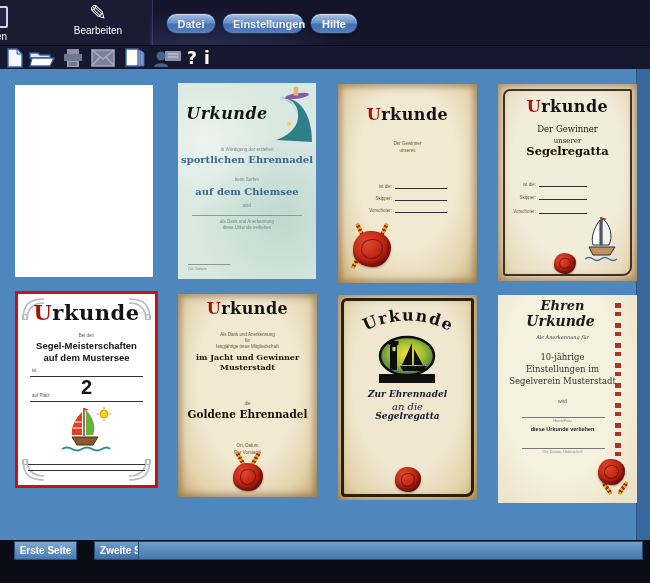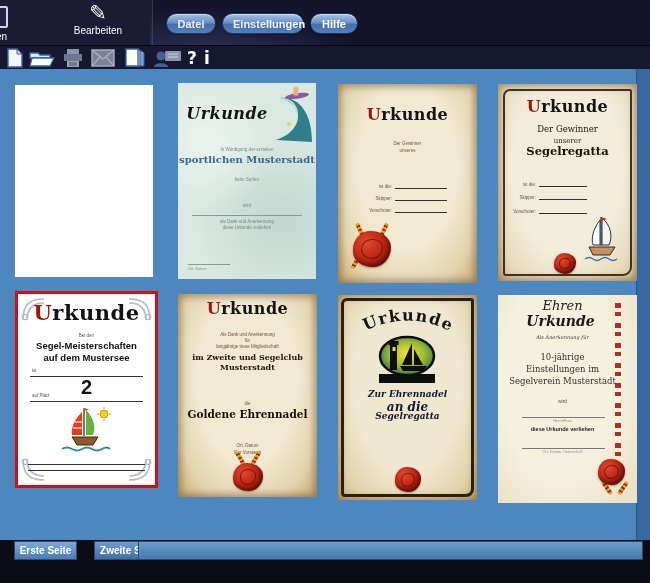--- a/index.html
+++ b/index.html
@@ -167,22 +167,23 @@
       <div class="ct bl" style="top:22px;left:4px;right:44px;font-size:16px;font-style:italic;">Urkunde</div>
       <svg class="abs" style="right:2px;top:3px;" width="46" height="58" viewBox="0 0 46 58">
         <path d="M44,56 C44,26 30,10 12,12 C26,16 31,24 30,32 C29,42 20,50 8,54 Z" fill="#2f7f8a"></path>
         <path d="M13,13 C23,13 28,19 29,27" stroke="#bfe0e2" fill="none" stroke-width="2"></path>
         <ellipse cx="29" cy="10" rx="12" ry="2.8" fill="#8a5aa8" transform="rotate(-8 29 10)"></ellipse>
         <circle cx="28" cy="3" r="2.6" fill="#f0b080"></circle>
         <rect x="25.6" y="5" width="4.6" height="4.5" fill="#e8b56e"></rect>
         <circle cx="21" cy="38" r="2" fill="#f0d040"></circle>
       </svg>
       <div class="ct s" style="top:64px;">In Würdigung der erzielten</div>
-      <div class="ct b serif" style="top:71px;">sportlichen Musterstadt</div>
+      <div class="ct b serif" style="top:71px;">sportlichen Ehrennadel</div>
       <div class="ct s" style="top:94px;">beim Surfen</div>
+      <div class="ct b serif" style="top:103px;">auf dem Chiemsee</div>
       <div class="ct s" style="top:120px;">wird</div>
       <div class="hline" style="top:132px;left:14px;right:14px;border-color:#8a9a96;"></div>
       <div class="ct s" style="top:136px;">als Dank und Anerkennung</div>
       <div class="ct s" style="top:142px;">diese Urkunde verliehen</div>
       <div class="hline" style="bottom:14px;left:10px;width:42px;border-color:#8a9a96;"></div>
       <div class="abs s" style="bottom:8px;left:10px;font-size:3.8px;color:#728a8a;">Ort, Datum</div>
     </div>
   </div>
 
   <div class="thumb parch" style="left:338px;top:15px;width:139px;height:199px;">
@@ -288,21 +289,21 @@
       <div class="hline" style="top:176px;left:10px;right:10px;border-color:#333;"></div>
     </div>
   </div>
 
   <div class="thumb parch" style="left:178px;top:225px;width:139px;height:203px;">
     <div class="in">
       <div class="ct bl" style="top:6px;font-size:16px;"><span class="red-init">U</span><span>rkunde</span></div>
       <div class="ct tiny" style="top:38px;">Als Dank und Anerkennung</div>
       <div class="ct tiny" style="top:44px;">für</div>
       <div class="ct tiny" style="top:50px;">langjährige treue Mitgliedschaft</div>
-      <div class="ct serif" style="top:59px;font-size:8px;font-weight:bold;color:#241505;">im Zweite und Segelclub</div>
+      <div class="ct serif" style="top:59px;font-size:8px;font-weight:bold;color:#241505;">im Jacht und Gewinner</div>
       <div class="ct serif" style="top:69px;font-size:8px;font-weight:bold;color:#241505;">Musterstadt</div>
       <div class="ct tiny" style="top:107px;">die</div>
       <div class="ct serif" style="top:114px;font-size:10.5px;font-weight:bold;color:#1a1005;">Goldene Ehrennadel</div>
       <div class="ct tiny" style="top:149px;">Ort, Datum</div>
       <div class="ct tiny" style="top:156px;">Der Vorstand</div>
       <span class="rib" style="left:60px;bottom:32px;transform:rotate(-30deg);"></span>
       <span class="rib" style="left:76px;bottom:32px;transform:rotate(30deg);"></span>
       <div class="seal" style="left:55px;bottom:6px;width:30px;height:28px;"></div>
     </div>
   </div>
@@ -328,31 +329,31 @@
         <ellipse cx="31" cy="21" rx="27" ry="19" fill="url(#lg7)" stroke="#0d0d0d" stroke-width="2.5"></ellipse>
         <rect x="14" y="9" width="7" height="26" fill="#0d0d0d"></rect>
         <rect x="12.5" y="6" width="10" height="4" fill="#0d0d0d"></rect>
         <rect x="16.5" y="12" width="3" height="4" fill="#e8d44a"></rect>
         <path d="M36,8 L36,30 L26,30 Z" fill="#0d0d0d"></path>
         <path d="M38,14 L38,30 L47,30 Z" fill="#0d0d0d"></path>
         <path d="M24,31 L51,31 L47,36 L27,36 Z" fill="#0d0d0d"></path>
         <rect x="3" y="39" width="56" height="9" fill="#0d0d0d"></rect>
       </svg>
       <div class="ct serif" style="top:94px;font-size:9px;font-weight:bold;font-style:italic;color:#16182e;">Zur Ehrennadel</div>
-      <div class="ct serif" style="top:106px;font-size:12px;font-weight:bold;font-style:italic;color:#16182e;">an die</div>
+      <div class="ct serif" style="top:106px;font-size:10px;font-weight:normal;font-style:italic;color:#16182e;">an die</div>
       <div class="ct serif" style="top:116px;font-size:9px;font-weight:bold;font-style:italic;color:#16182e;">Segelregatta</div>
       <div class="seal" style="left:57px;bottom:8px;width:26px;height:25px;"></div>
     </div>
   </div>
 
   <div class="thumb" style="left:498px;top:226px;width:139px;height:208px;background:
         radial-gradient(ellipse at 45% 40%,#f6f0df 55%,#ece2c8 90%);">
     <div class="in">
       <div class="redcol"></div>
-      <div class="ct serif" style="top:4px;left:10px;right:20px;font-size:13px;font-weight:normal;font-style:italic;color:#1a1a1a;">Ehren</div>
+      <div class="ct serif" style="top:4px;left:10px;right:20px;font-size:13px;font-weight:bold;font-style:italic;color:#1a1a1a;">Ehren</div>
       <div class="ct serif" style="top:18px;left:0;right:14px;font-size:14px;font-weight:bold;font-style:italic;color:#1a1a1a;">Urkunde</div>
       <div class="ct serif" style="top:40px;right:10px;font-size:5px;font-style:italic;color:#3a3a3a;">Als Anerkennung für</div>
       <div class="ct serif" style="top:58px;right:10px;font-size:8.5px;color:#33302a;">10-jährige</div>
       <div class="ct serif" style="top:70px;right:10px;font-size:8.5px;color:#33302a;">Einstellungen im</div>
       <div class="ct serif" style="top:82px;right:10px;font-size:8.5px;color:#33302a;">Segelverein Musterstadt</div>
       <div class="ct" style="top:104px;right:10px;font-size:5px;color:#555;">wird</div>
       <div class="hline" style="top:122px;left:24px;right:32px;border-color:#777;"></div>
       <div class="ct" style="top:124px;right:10px;font-size:3.8px;color:#888;">Herrn/Frau</div>
       <div class="ct" style="top:131px;right:10px;font-size:5.5px;font-weight:bold;color:#222;">diese Urkunde verliehen</div>
       <div class="hline" style="top:153px;left:24px;right:32px;border-color:#777;"></div>

